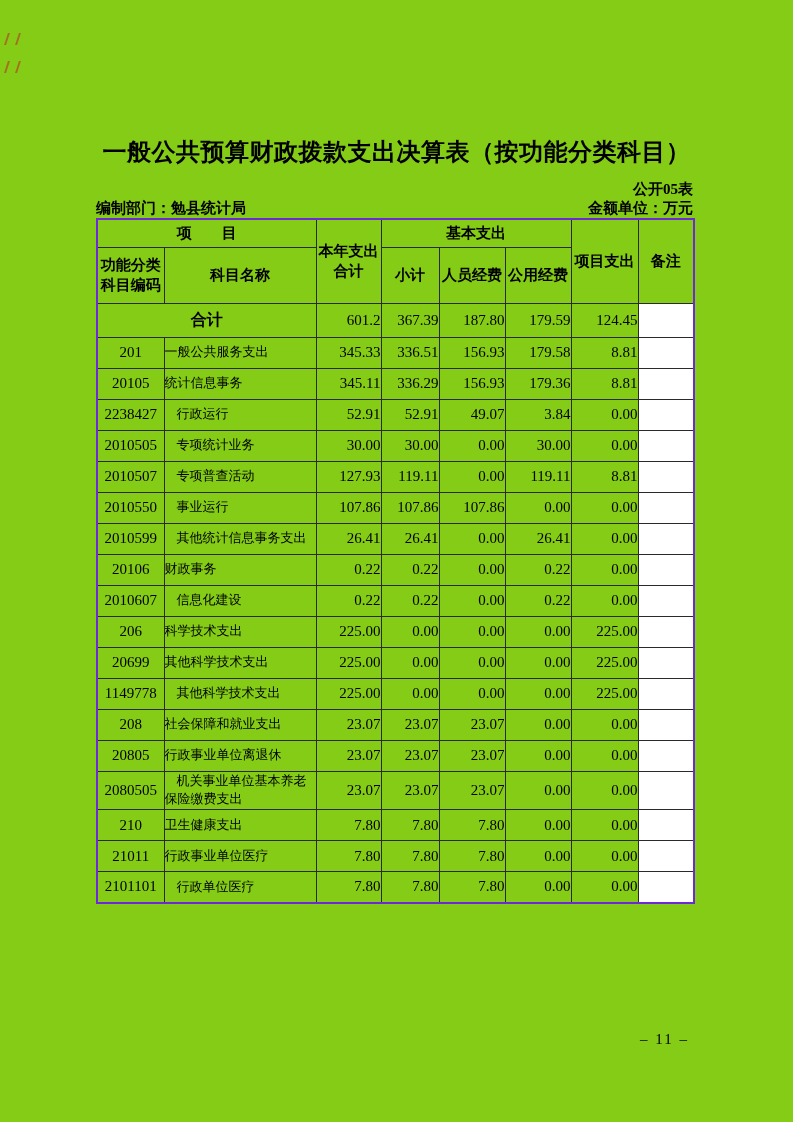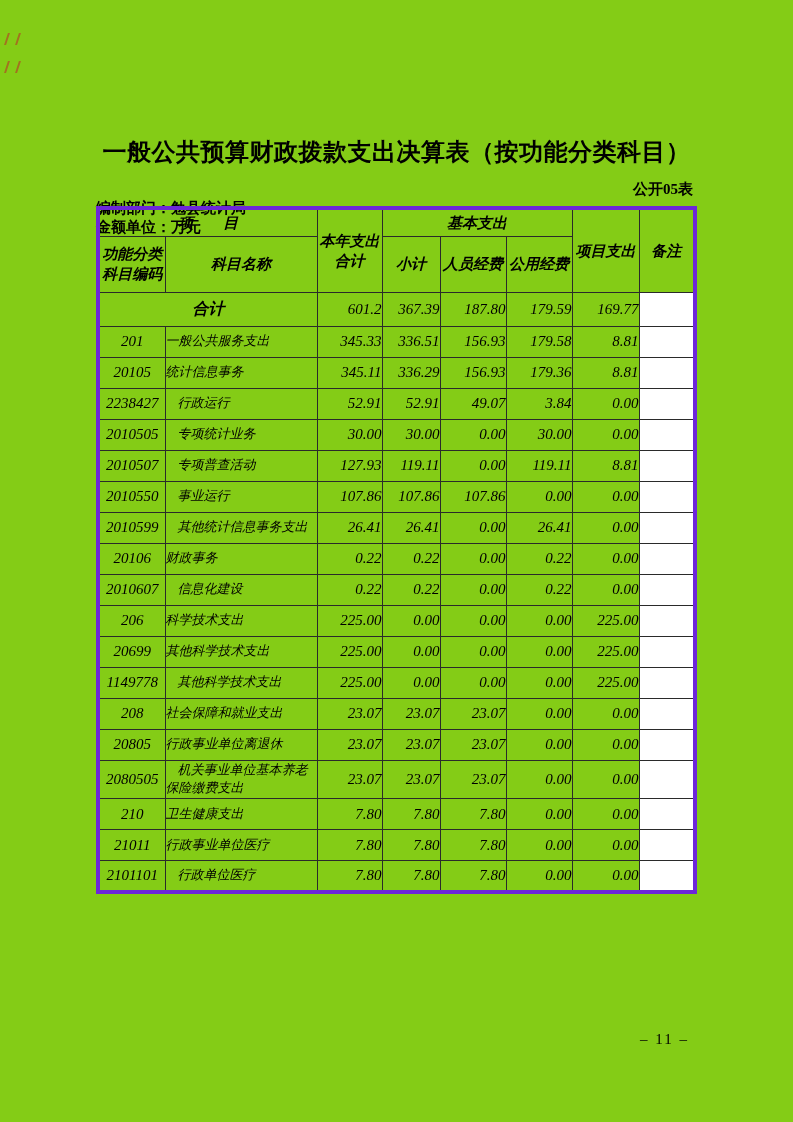--- a/index.html
+++ b/index.html
@@ -29,30 +29,29 @@
     letter-spacing:0.5px;
     font-family:"Liberation Serif", serif;
   }
   .form-label{
     position:absolute;top:180px;right:100px;
     font-size:15px;font-weight:700;
   }
   .meta-row{
     position:absolute;top:199px;left:96px;width:597px;
     display:flex;justify-content:space-between;
-    font-size:15px;font-weight:700;flex-direction:column;
+    font-size:15px;font-weight:700;
   }
 
   table.budget{
-    position:absolute;top:206px;left:96px;
+    position:absolute;top:218px;left:96px;
     width:597px;
     border-collapse:collapse;
     table-layout:fixed;
-    border:4px solid #6d28d9;
-    font-style:italic;
+    border:2px solid #6d28d9;
   }
   table.budget th, table.budget td{
     border:1.5px solid #2a2a2a;
     padding:0;
     overflow:hidden;
   }
   table.budget th{
     font-weight:700;font-size:15px;
     text-align:center;vertical-align:middle;
     line-height:1.35;
@@ -143,21 +142,21 @@
         <th>公用经费</th>
       </tr>
     </thead>
     <tbody>
       <tr class="trow">
         <td colspan="2" class="total-label">合计</td>
         <td class="num">601.2</td>
         <td class="num">367.39</td>
         <td class="num">187.80</td>
         <td class="num">179.59</td>
-        <td class="num">169.77</td>
+        <td class="num">124.45</td>
         <td class="remark"></td>
       </tr>
     <tr class="drow">
       <td class="code">201</td>
       <td class="name">一般公共服务支出</td>
       <td class="num">345.33</td>
       <td class="num">336.51</td>
       <td class="num">156.93</td>
       <td class="num">179.58</td>
       <td class="num">8.81</td>

